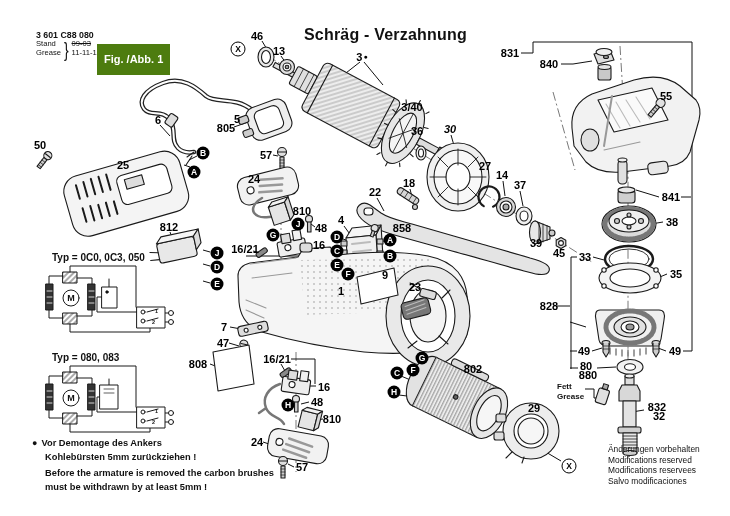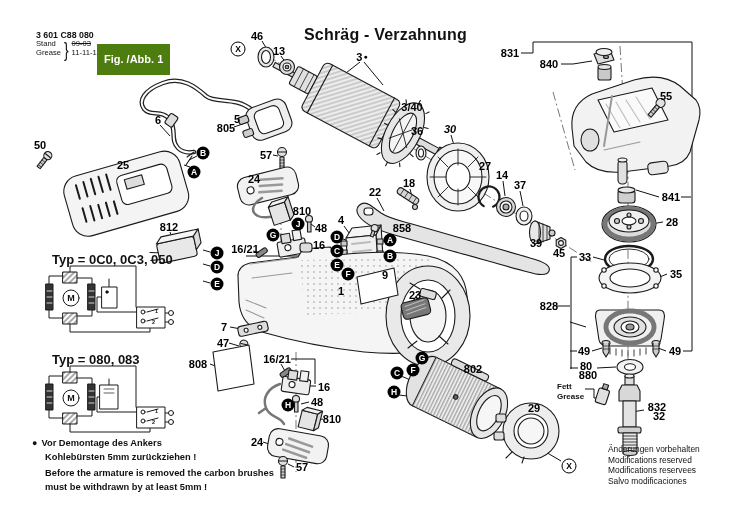--- a/index.html
+++ b/index.html
@@ -16,21 +16,21 @@
          line-height:13px;text-align:center}
   .title-block{position:absolute;left:36px;top:30px}
   .title-block .pn{font-weight:bold;font-size:8.8px;margin-bottom:0}
   .si-row{display:flex;align-items:center;gap:2px}
   .si-col{display:flex;flex-direction:column;font-weight:normal;font-size:7.6px;line-height:8.5px}
   .brace{font-size:14px;transform:scaleY(1.5);margin:0 1px;font-weight:normal}
   .strike{text-decoration:line-through}
   .fig-box{position:absolute;left:97px;top:44px;background:#4d7c0f;color:#fff;font-weight:bold;
            font-size:11px;padding:9px 7px;line-height:1.2}
   .main-title{position:absolute;left:304px;top:26px;font-weight:bold;font-size:16px;letter-spacing:.2px}
-  .wire-title{position:absolute;font-weight:bold;font-size:13px;white-space:nowrap}
+  .wire-title{position:absolute;font-weight:bold;font-size:10px;white-space:nowrap}
   .m-label{position:absolute;width:14px;text-align:center;font-weight:bold;font-size:9px}
   .t-num{position:absolute;font-weight:bold;font-size:5.5px}
   .grease{position:absolute;left:557px;top:382px;font-weight:bold;font-size:8px;line-height:9.5px}
   .notes{position:absolute;left:32px;top:436px;font-weight:600;font-size:9.3px;line-height:14px}
   .notes .bullet{font-size:9px;margin-right:4px}
   .notes .indent{padding-left:13px}
   .notes .gap{margin-top:2px}
   .footer{position:absolute;left:608px;top:444px;font-size:8.4px;line-height:10.5px}
 </style>
 </head>
@@ -495,32 +495,32 @@
       <div class="callout" style="left: 485px; top: 166px;">27</div>
       <div class="callout" style="left: 502px; top: 175px;">14</div>
       <div class="callout" style="left: 520px; top: 185px;">37</div>
       <div class="callout" style="left: 536px; top: 243px;">39</div>
       <div class="callout" style="left: 559px; top: 253px;">45</div>
       <div class="callout" style="left: 585px; top: 257px;">33</div>
       <div class="callout" style="left: 510px; top: 53px;">831</div>
       <div class="callout" style="left: 549px; top: 64px;">840</div>
       <div class="callout" style="left: 666px; top: 96px;">55</div>
       <div class="callout" style="left: 671px; top: 197px;">841</div>
-      <div class="callout" style="left: 672px; top: 222px;">28</div>
+      <div class="callout" style="left: 672px; top: 222px;">38</div>
       <div class="callout" style="left: 676px; top: 274px;">35</div>
       <div class="callout" style="left: 549px; top: 306px;">828</div>
       <div class="callout" style="left: 584px; top: 351px;">49</div>
       <div class="callout" style="left: 675px; top: 351px;">49</div>
       <div class="callout" style="left: 586px; top: 366px;">80</div>
       <div class="callout" style="left: 588px; top: 375px;">880</div>
       <div class="callout" style="left: 657px; top: 407px;">832</div>
       <div class="callout" style="left: 659px; top: 416px;">32</div>
       <div class="callout" style="left: 341px; top: 291px;">1</div>
       <div class="callout" style="left: 385px; top: 275px;">9</div>
-      <div class="callout" style="left: 415px; top: 287px; margin-top: 8px;">23</div>
+      <div class="callout" style="left: 415px; top: 287px;">23</div>
       <div class="callout" style="left: 224px; top: 327px;">7</div>
       <div class="callout" style="left: 223px; top: 343px;">47</div>
       <div class="callout" style="left: 198px; top: 364px;">808</div>
       <div class="callout" style="left: 277px; top: 359px;">16/21</div>
       <div class="callout" style="left: 324px; top: 387px;">16</div>
       <div class="callout" style="left: 317px; top: 402px;">48</div>
       <div class="callout" style="left: 332px; top: 419px;">810</div>
       <div class="callout" style="left: 257px; top: 442px;">24</div>
       <div class="callout" style="left: 302px; top: 467px;">57</div>
       <div class="callout" style="left: 473px; top: 369px;">802</div>

